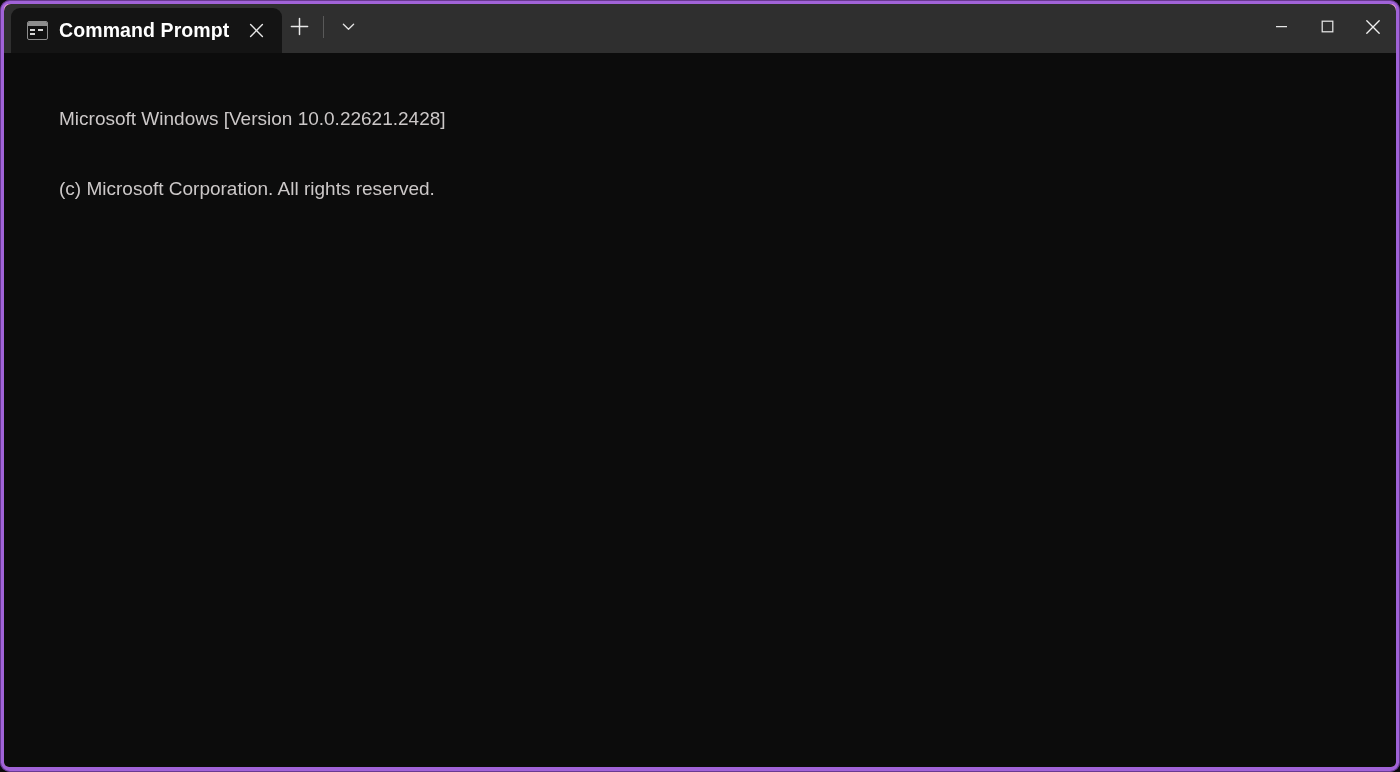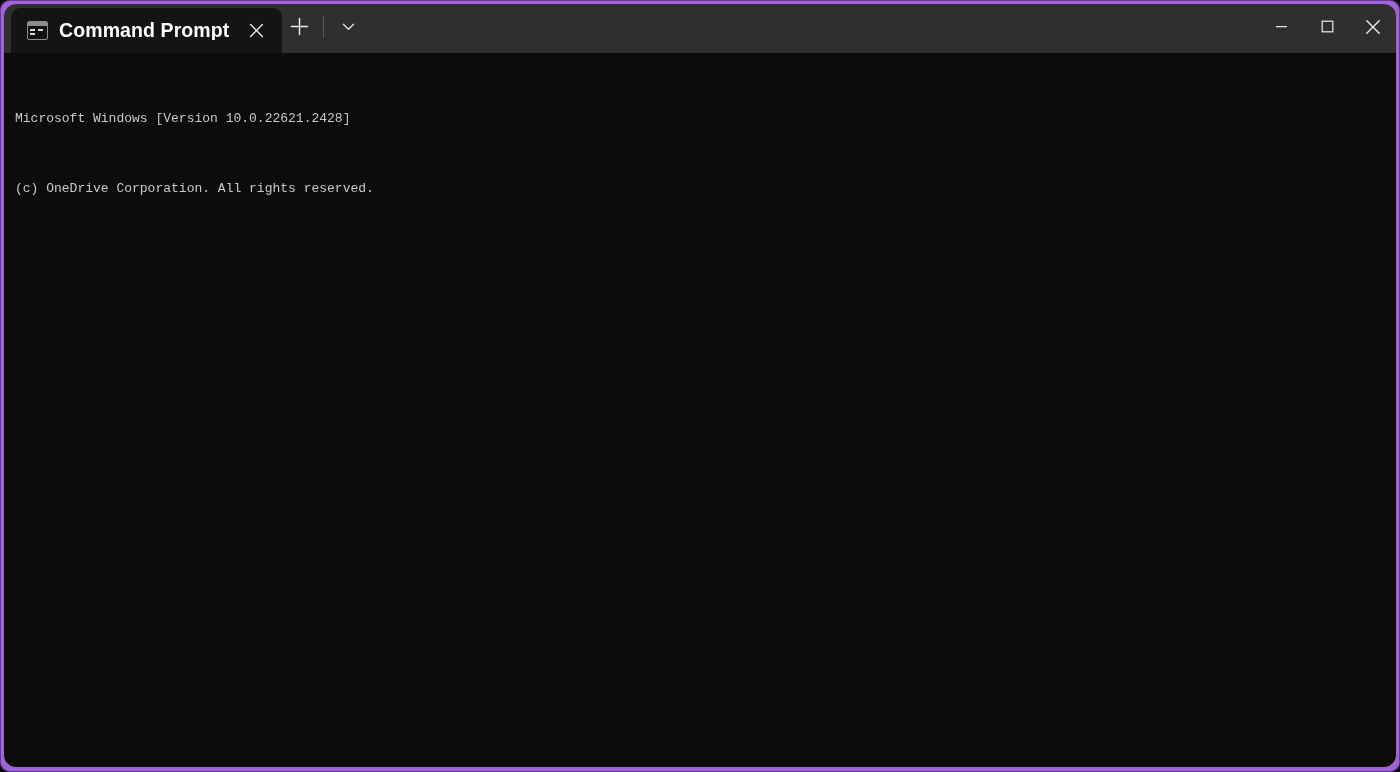--- a/index.html
+++ b/index.html
@@ -34,21 +34,21 @@
     border-radius: 10px;
     box-shadow: inset 0 0 0 1px rgba(60, 25, 90, .55);
     pointer-events: none;
   }
 
   #window-inner {
     position: relative;
     width: 100%;
     height: 100%;
     background: #f9a8d4;
-    border-radius: 12px;
+    border-radius: 5px;
     overflow: hidden;
   }
 
   
   #titlebar {
     position: relative;
     height: 49px;
     background: #2f2f2f;
     display: flex;
     align-items: flex-end;
@@ -181,26 +181,27 @@
     left: 0;
     top: 49px;
     right: 0;
     bottom: 0;
     background: #0c0c0c;
     padding: 7px 0 0 11px;
     box-sizing: border-box;
     overflow: hidden;
   }
   #terminal-lines {
-    font-family: Liberation Mono, monospace;
-    font-size: 13px;
+    font-family: Liberation Sans, sans-serif;
+    font-size: 19px;
     line-height: 23.4px;
     color: #ccc8c8;
     white-space: pre;
     letter-spacing: 0px;
+    margin-left: 44px;
   }
   .term-line {
     white-space: pre;
     min-height: 23.4px;
   }
 </style>
 </head>
 <body>
 
 <div id="window-frame">
@@ -249,19 +250,19 @@
           <svg width="16" height="16" viewBox="0 0 16 16" aria-hidden="true">
             <path d="M1.8 1.8 L14.2 14.2 M14.2 1.8 L1.8 14.2" stroke="#efefef" stroke-width="1.35" stroke-linecap="round" fill="none"></path>
           </svg>
         </span>
       </div>
     </div>
 
     <div id="terminal">
       <div id="terminal-lines">
         <div class="term-line">Microsoft Windows [Version 10.0.22621.2428]</div>
-        <div class="term-line">(c) OneDrive Corporation. All rights reserved.</div>
+        <div class="term-line">(c) Microsoft Corporation. All rights reserved.</div>
         <div class="term-line"></div>
       </div>
     </div>
 
   </div>
 </div>
 
 </body></html>

